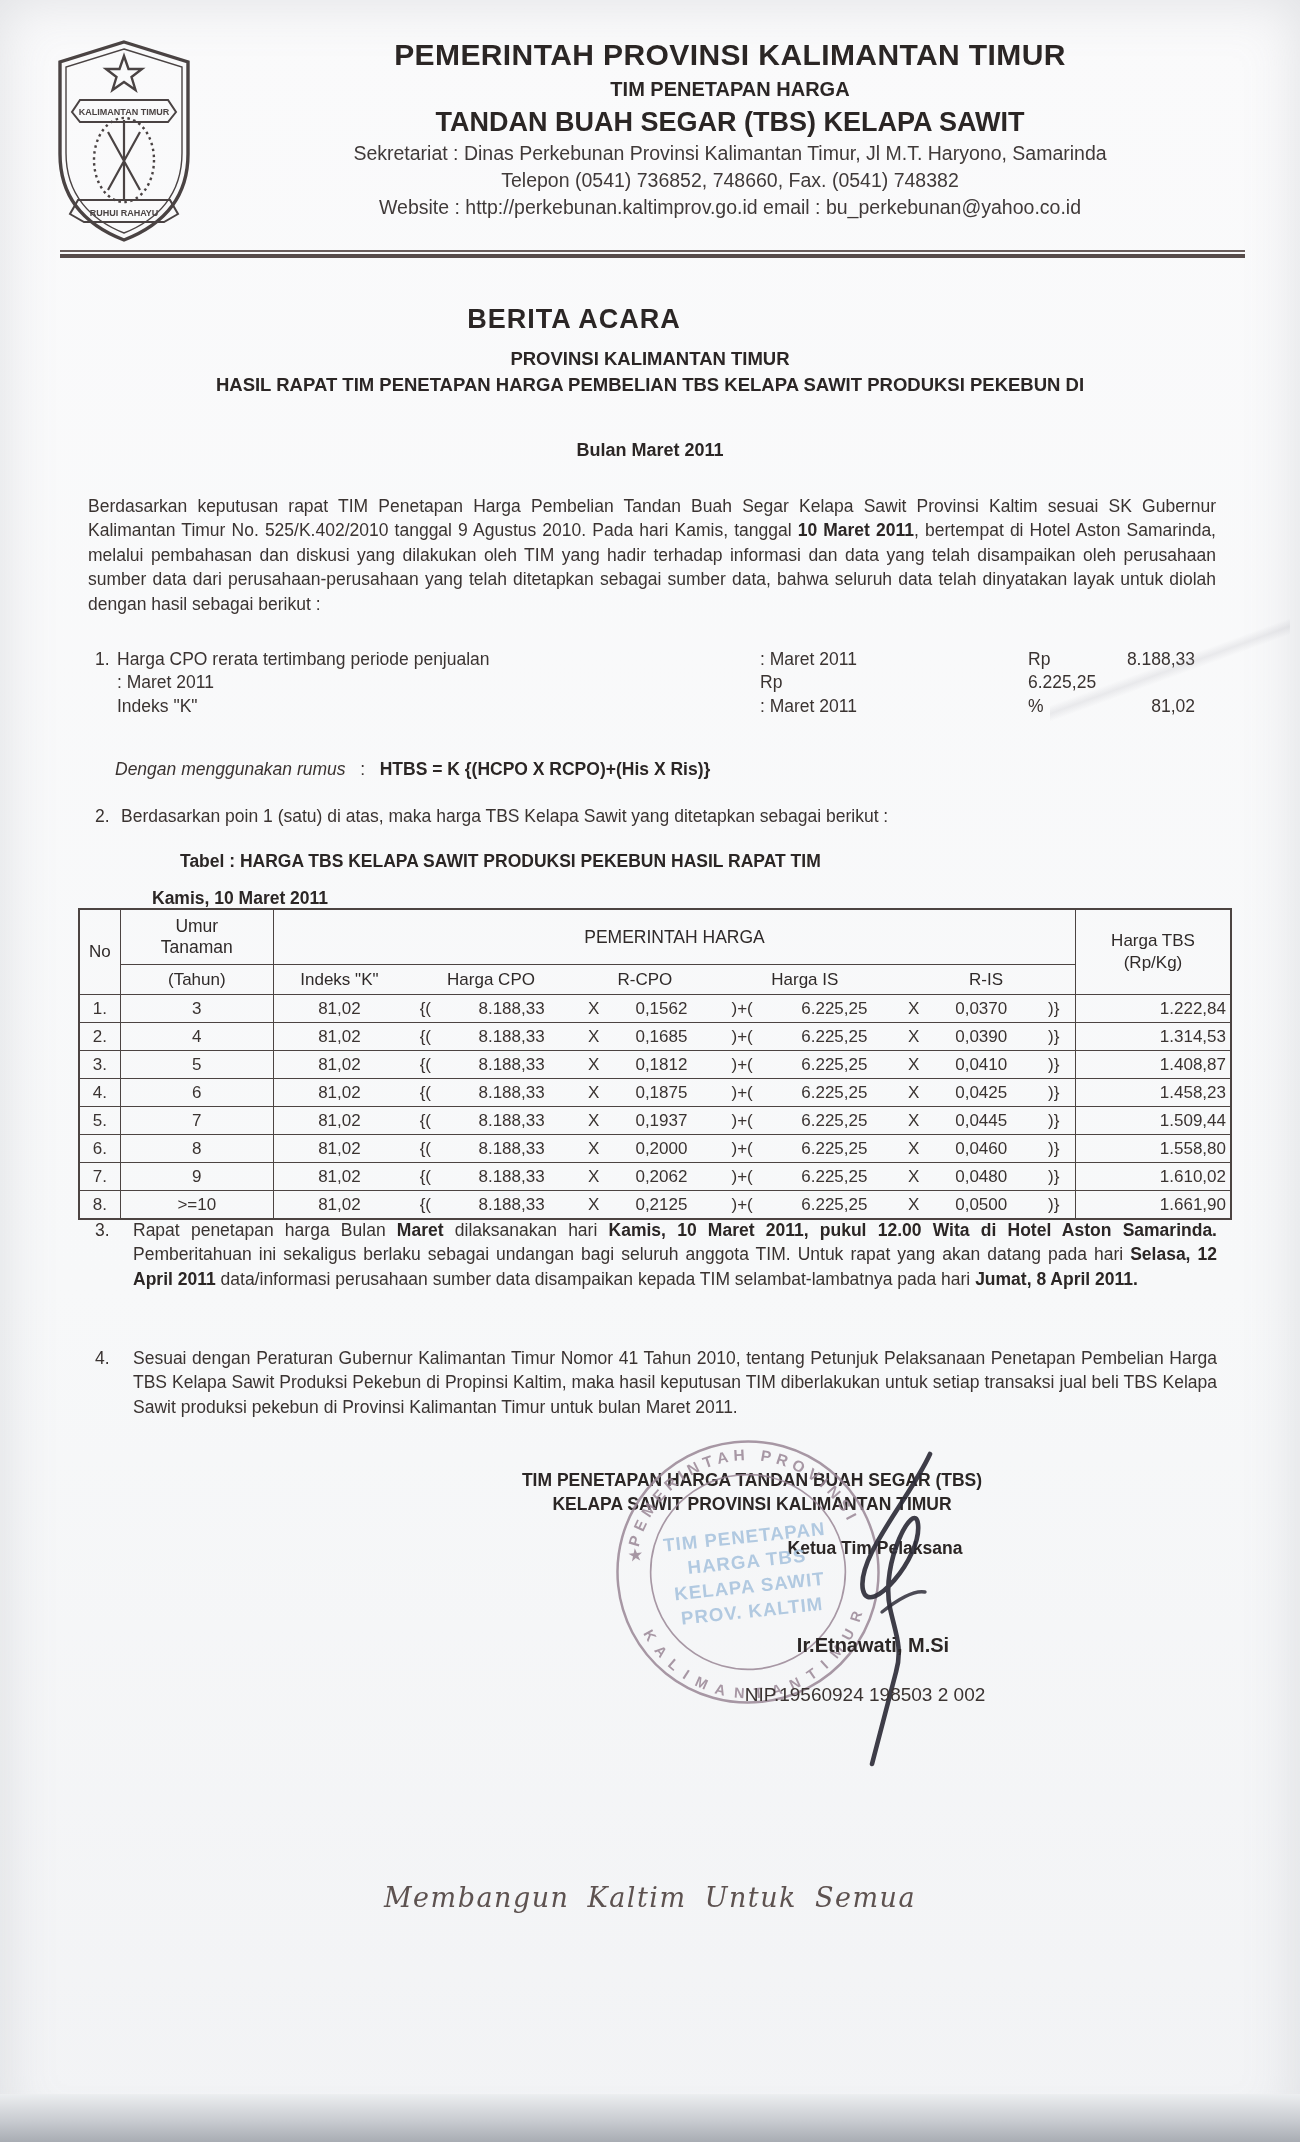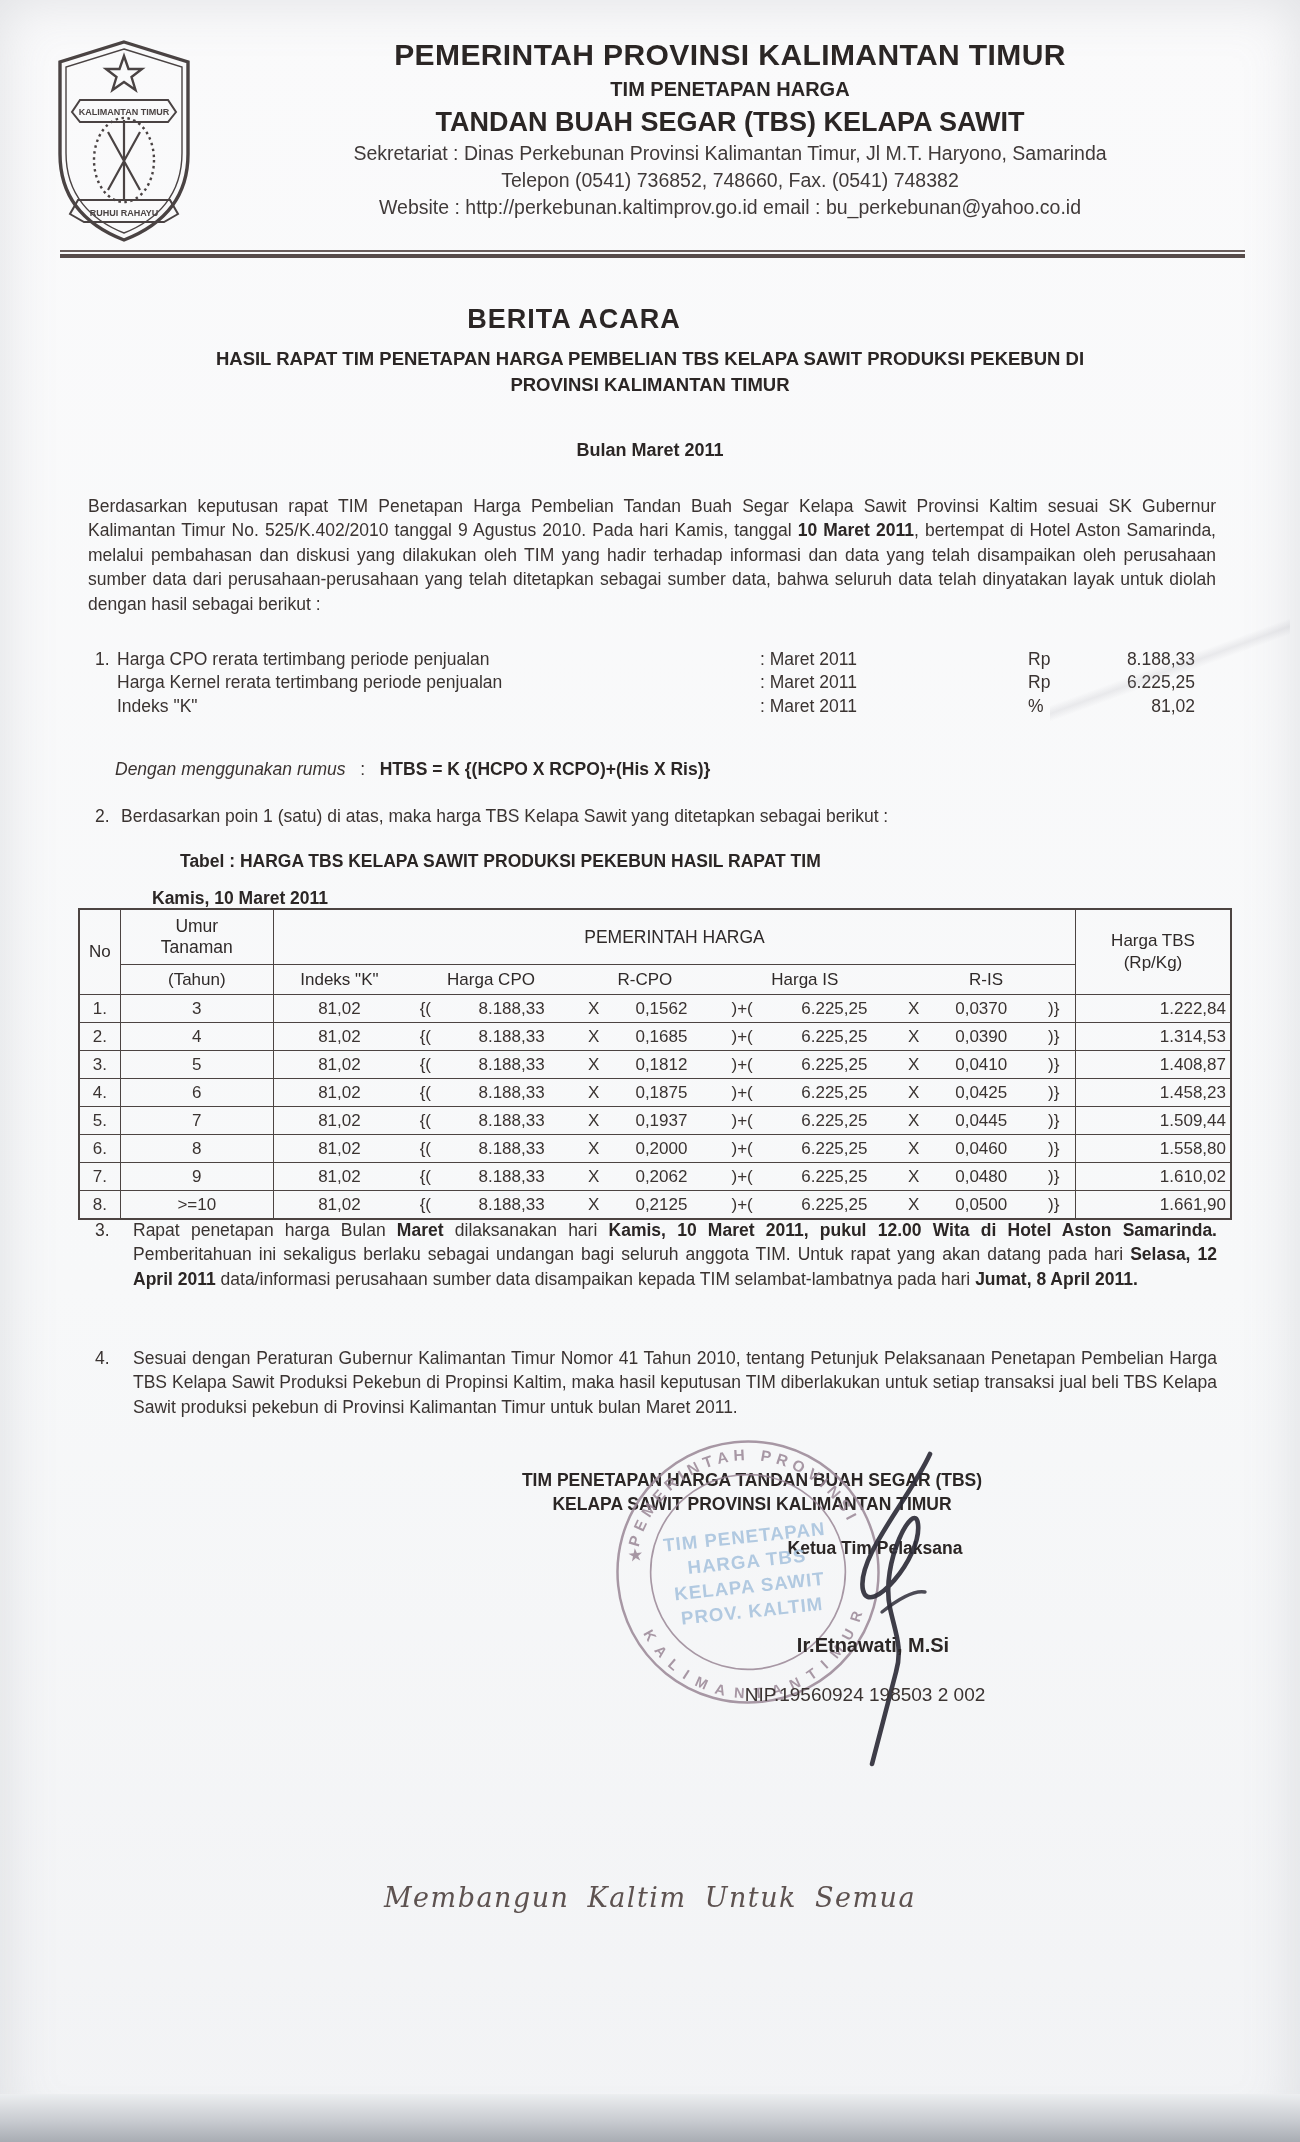--- a/index.html
+++ b/index.html
@@ -111,38 +111,37 @@
   </div>
 
   <div class="abs rule">
     <div class="r1"></div>
       <div class="r2"></div>
       <div class="r3"></div>
   </div>
 
   <div class="abs center title-main">BERITA ACARA</div>
   <div class="abs center title-sub">
+    <div>PROVINSI KALIMANTAN TIMUR</div>
     <div>HASIL RAPAT TIM PENETAPAN HARGA PEMBELIAN TBS KELAPA SAWIT PRODUKSI  PEKEBUN DI</div>
-    <div>PROVINSI KALIMANTAN TIMUR</div>
   </div>
   <div class="abs center title-period">Bulan Maret 2011</div>
 
   <div class="abs body-txt intro"><span>Berdasarkan  keputusan  rapat  TIM  Penetapan Harga Pembelian Tandan Buah Segar Kelapa Sawit Provinsi  Kaltim sesuai SK Gubernur Kalimantan Timur No. 525/K.402/2010 tanggal 9 Agustus 2010. Pada  hari Kamis,  tanggal  </span><span class="b">10 Maret 2011</span><span>, bertempat di Hotel Aston Samarinda, melalui pembahasan dan diskusi yang dilakukan oleh TIM yang hadir terhadap informasi dan data yang telah disampaikan oleh  perusahaan sumber data dari perusahaan-perusahaan yang telah ditetapkan sebagai sumber data, bahwa seluruh data telah dinyatakan layak untuk diolah dengan hasil sebagai berikut :</span></div>
 
   <div class="abs body-txt p1list">
       <div class="p1row">
         <div>1.</div>
         <div>Harga CPO rerata tertimbang periode penjualan</div>
         <div>: Maret 2011</div>
         <div>Rp</div>
         <div class="val">8.188,33</div>
       </div>
       <div class="p1row">
         <div></div>
-        <div>Harga Kernel rerata tertimbang periode penjualan</div>
         <div>: Maret 2011</div>
         <div>Rp</div>
         <div class="val">6.225,25</div>
       </div>
       <div class="p1row">
         <div></div>
         <div>Indeks "K"</div>
         <div>: Maret 2011</div>
         <div>%</div>
         <div class="val">81,02</div>

